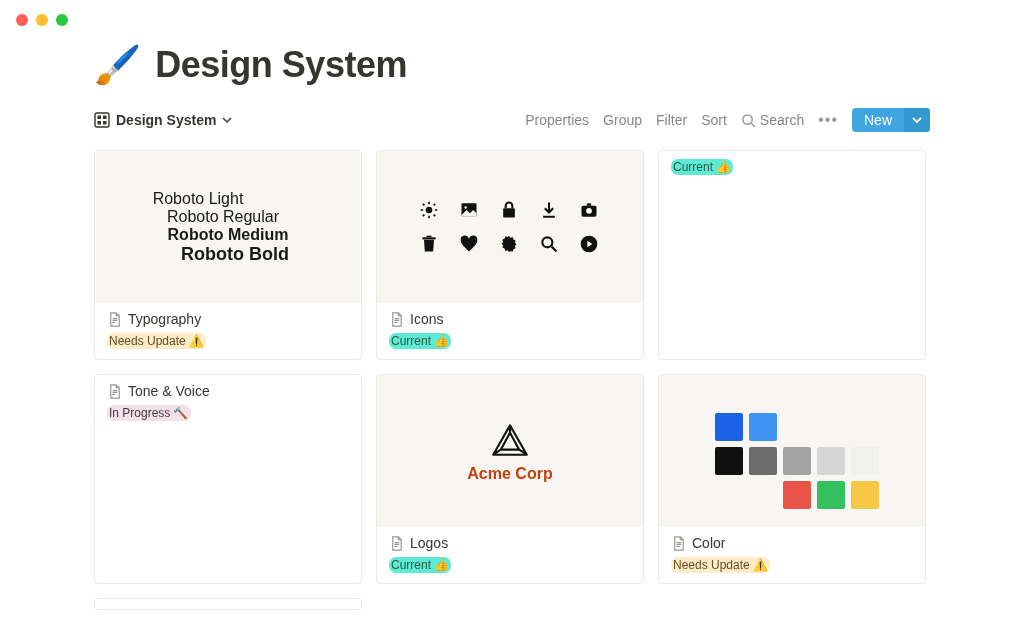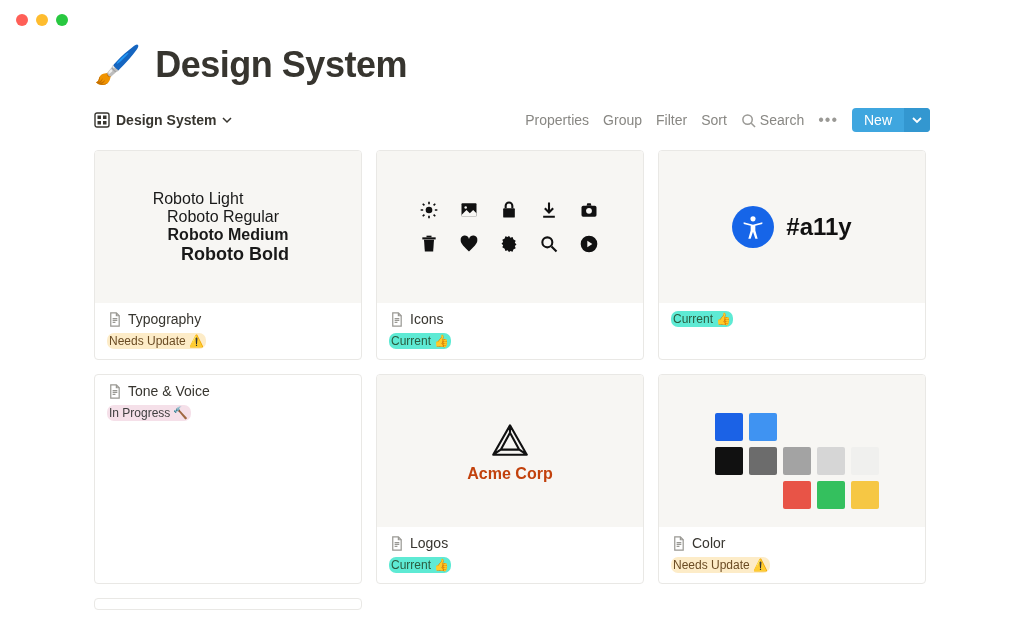--- a/index.html
+++ b/index.html
@@ -361,31 +361,20 @@
               <line x1="6" y1="9" x2="11" y2="9"></line>
               <line x1="6" y1="11" x2="9" y2="11"></line>
             </svg>
           <span>Icons</span>
         </div>
         <span class="tag green">Current 👍</span>
       </div>
     </div>
 
     <div class="card">
-      <div class="cover">
-        <div class="a11y-cover">
-          <div class="a11y-icon">
-            <svg viewBox="0 0 24 24">
-                <circle cx="12" cy="5" r="2.2"></circle>
-                <path d="M4 8 L12 10 L20 8 L20 9.5 L14 11 L14 15 L16 22 L14 22 L12 16 L10 22 L8 22 L10 15 L10 11 L4 9.5 Z"></path>
-              </svg>
-          </div>
-          <span class="a11y-text">#a11y</span>
-        </div>
-      </div>
       <div class="card-body">
         <span class="tag green">Current 👍</span>
       </div>
     </div>
 
     <div class="card">
       <div class="card-body">
         <div class="card-title">
           <svg viewBox="0 0 16 16">
               <path d="M4 1h6l3 3v11H4z"></path>

